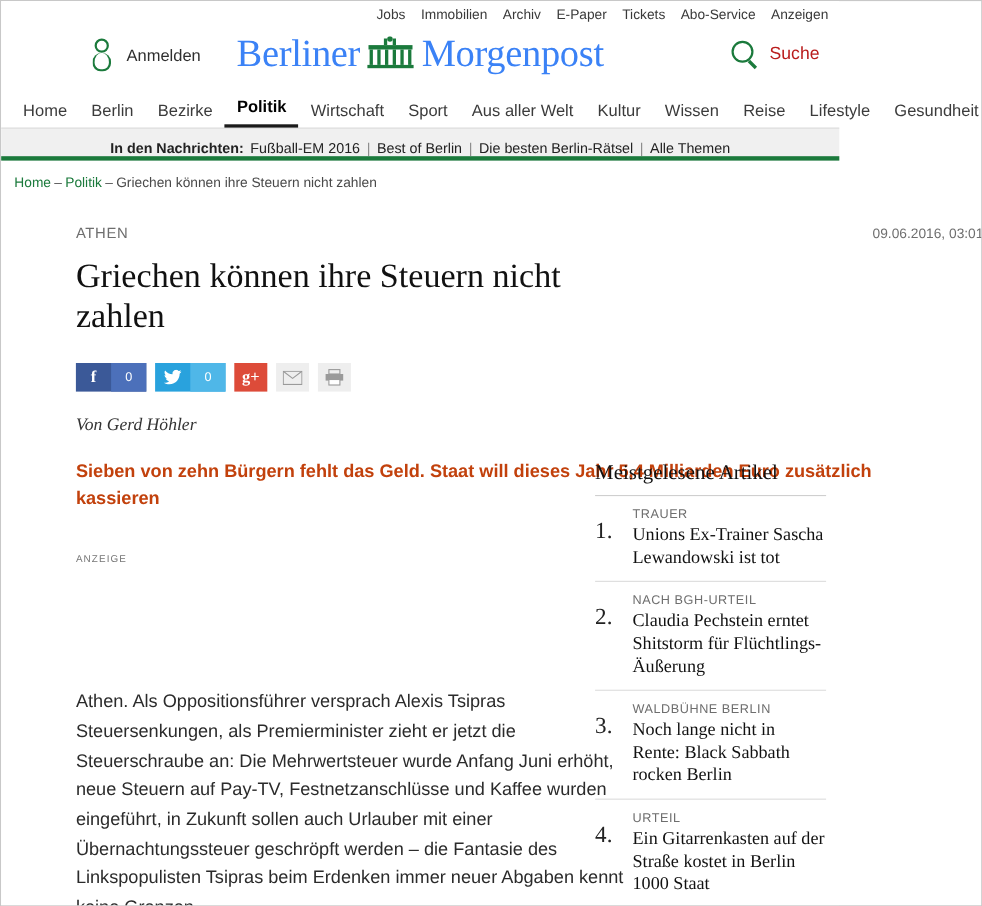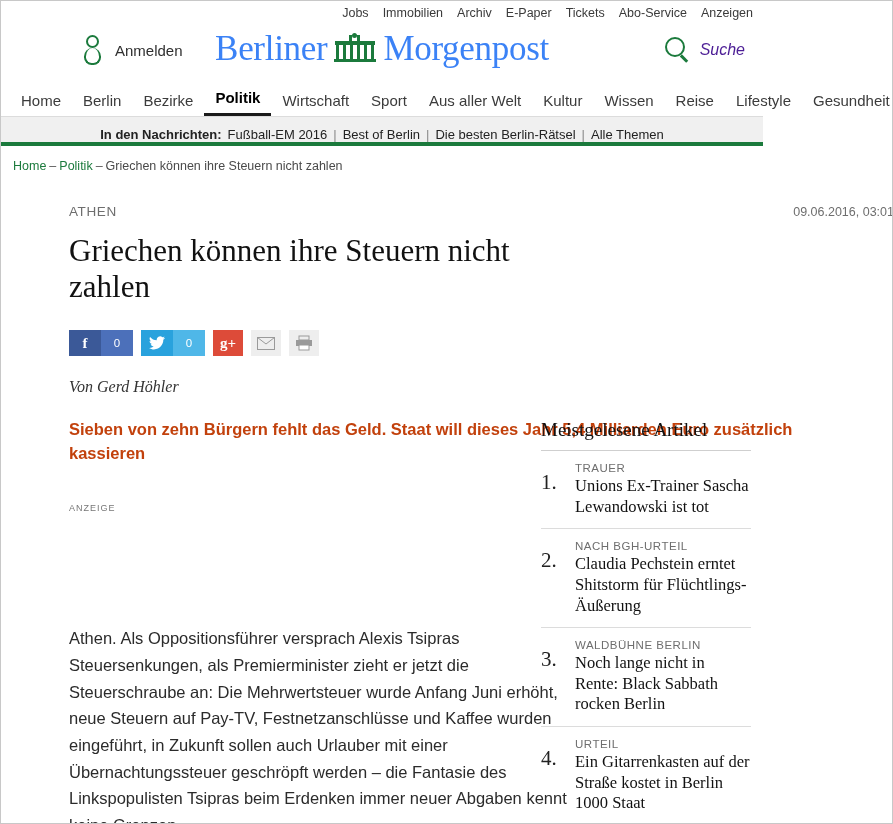--- a/index.html
+++ b/index.html
@@ -116,22 +116,21 @@
   .search-icon .handle {
     position: absolute;
     left: 16px; top: 17px;
     width: 9px; height: 2.5px;
     background: #1b7a3c;
     transform: rotate(45deg);
     transform-origin: left center;
   }
   .search-label {
     font-size: 16px;
-    color: #4c1d95;
-    font-style: italic;
+    color: #b91c1c;
   }
 
   
   .main-nav {
     display: flex;
     align-items: flex-end;
     padding: 0 14px;
     height: 31px;
     font-size: 15px;
     gap: 0;

